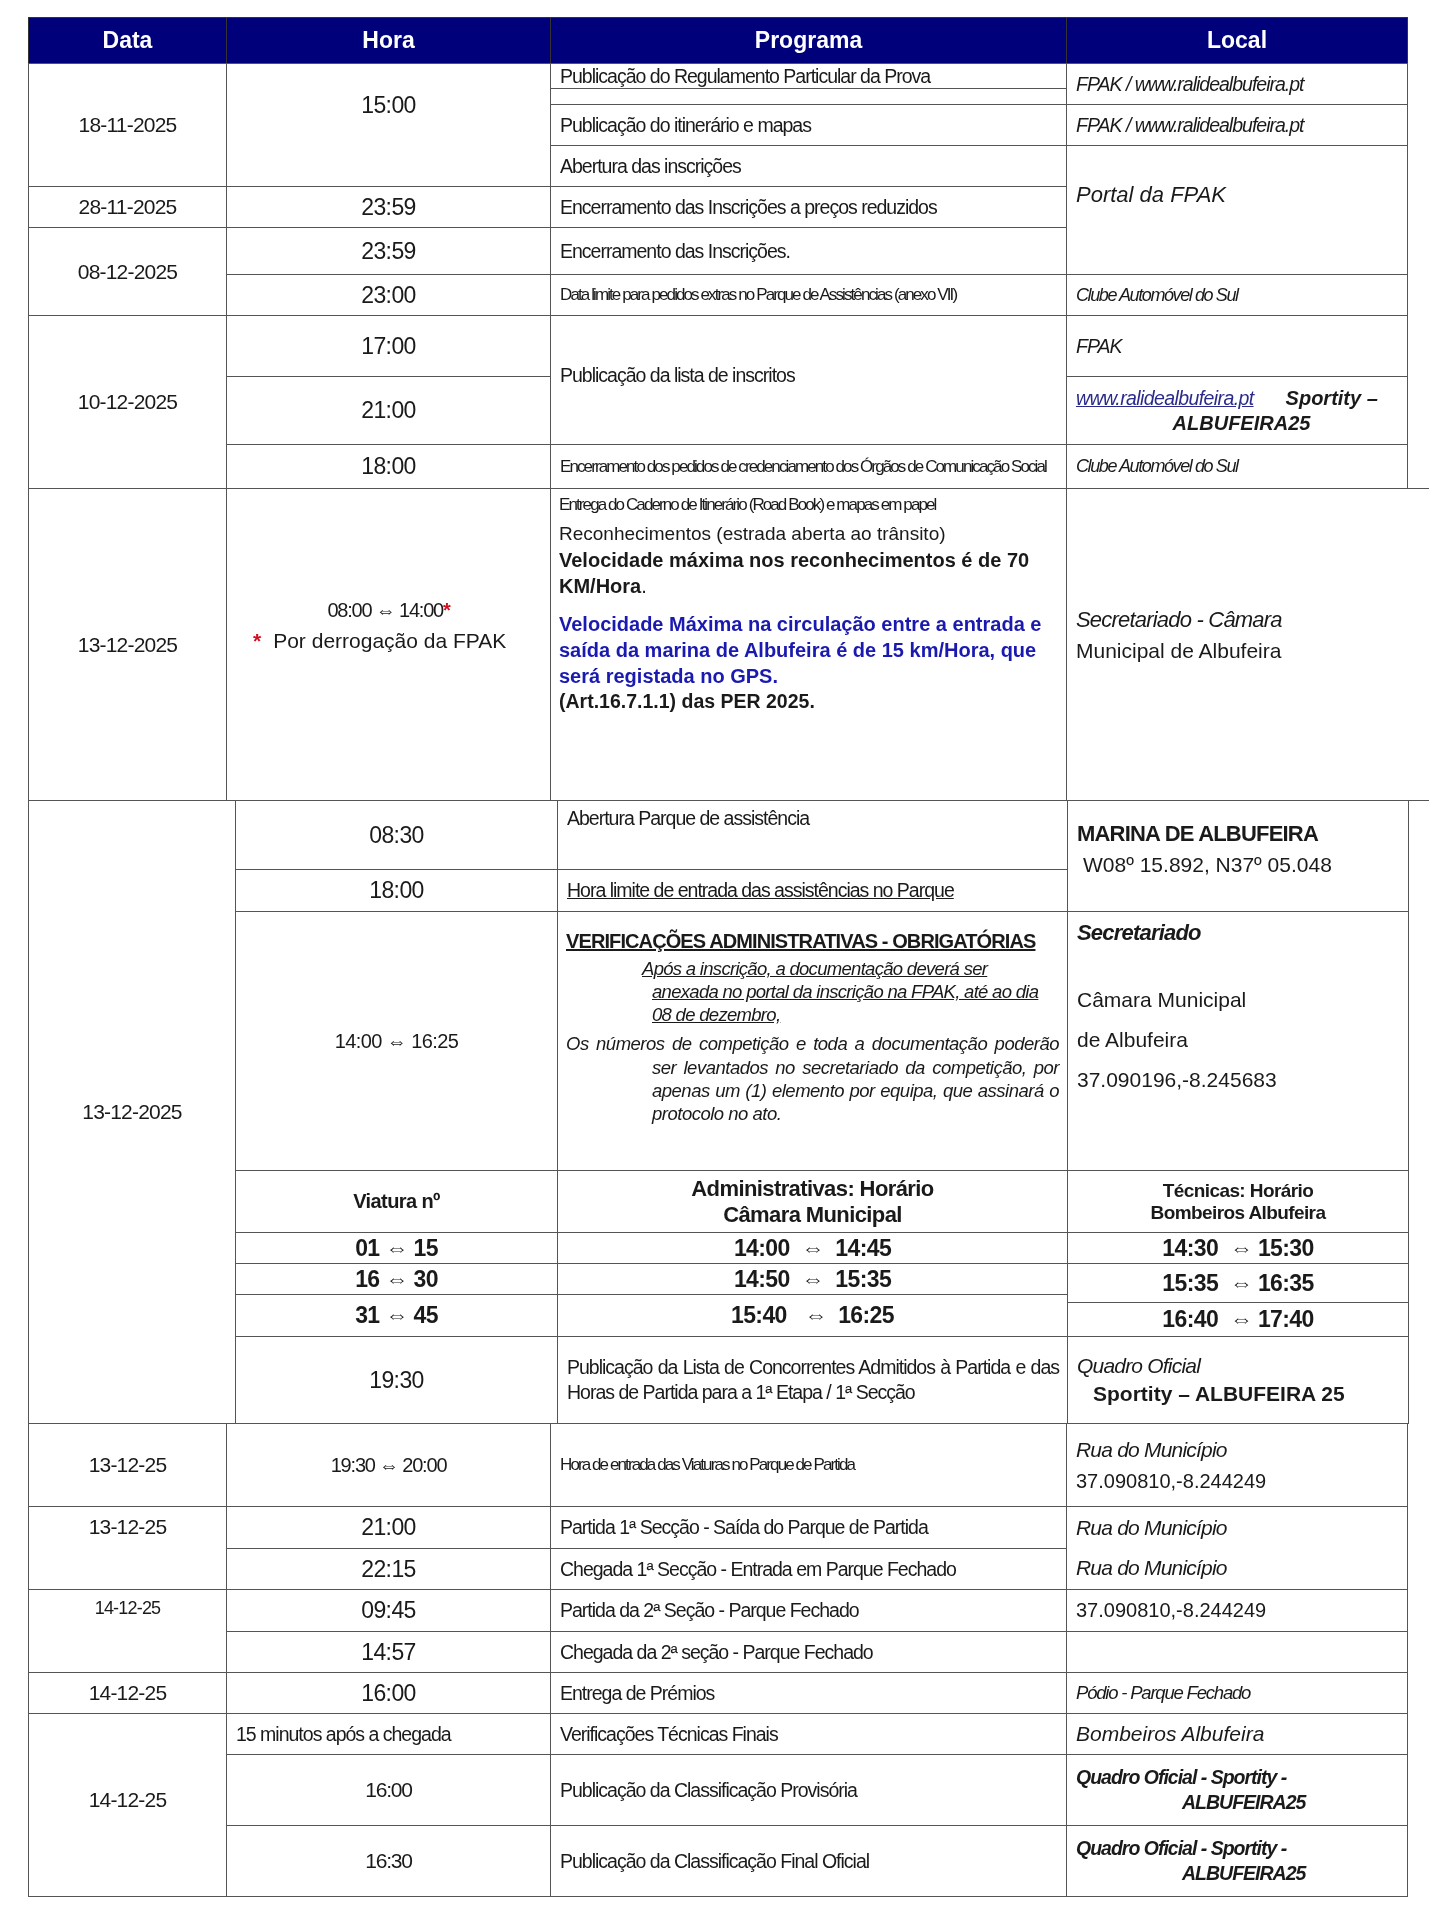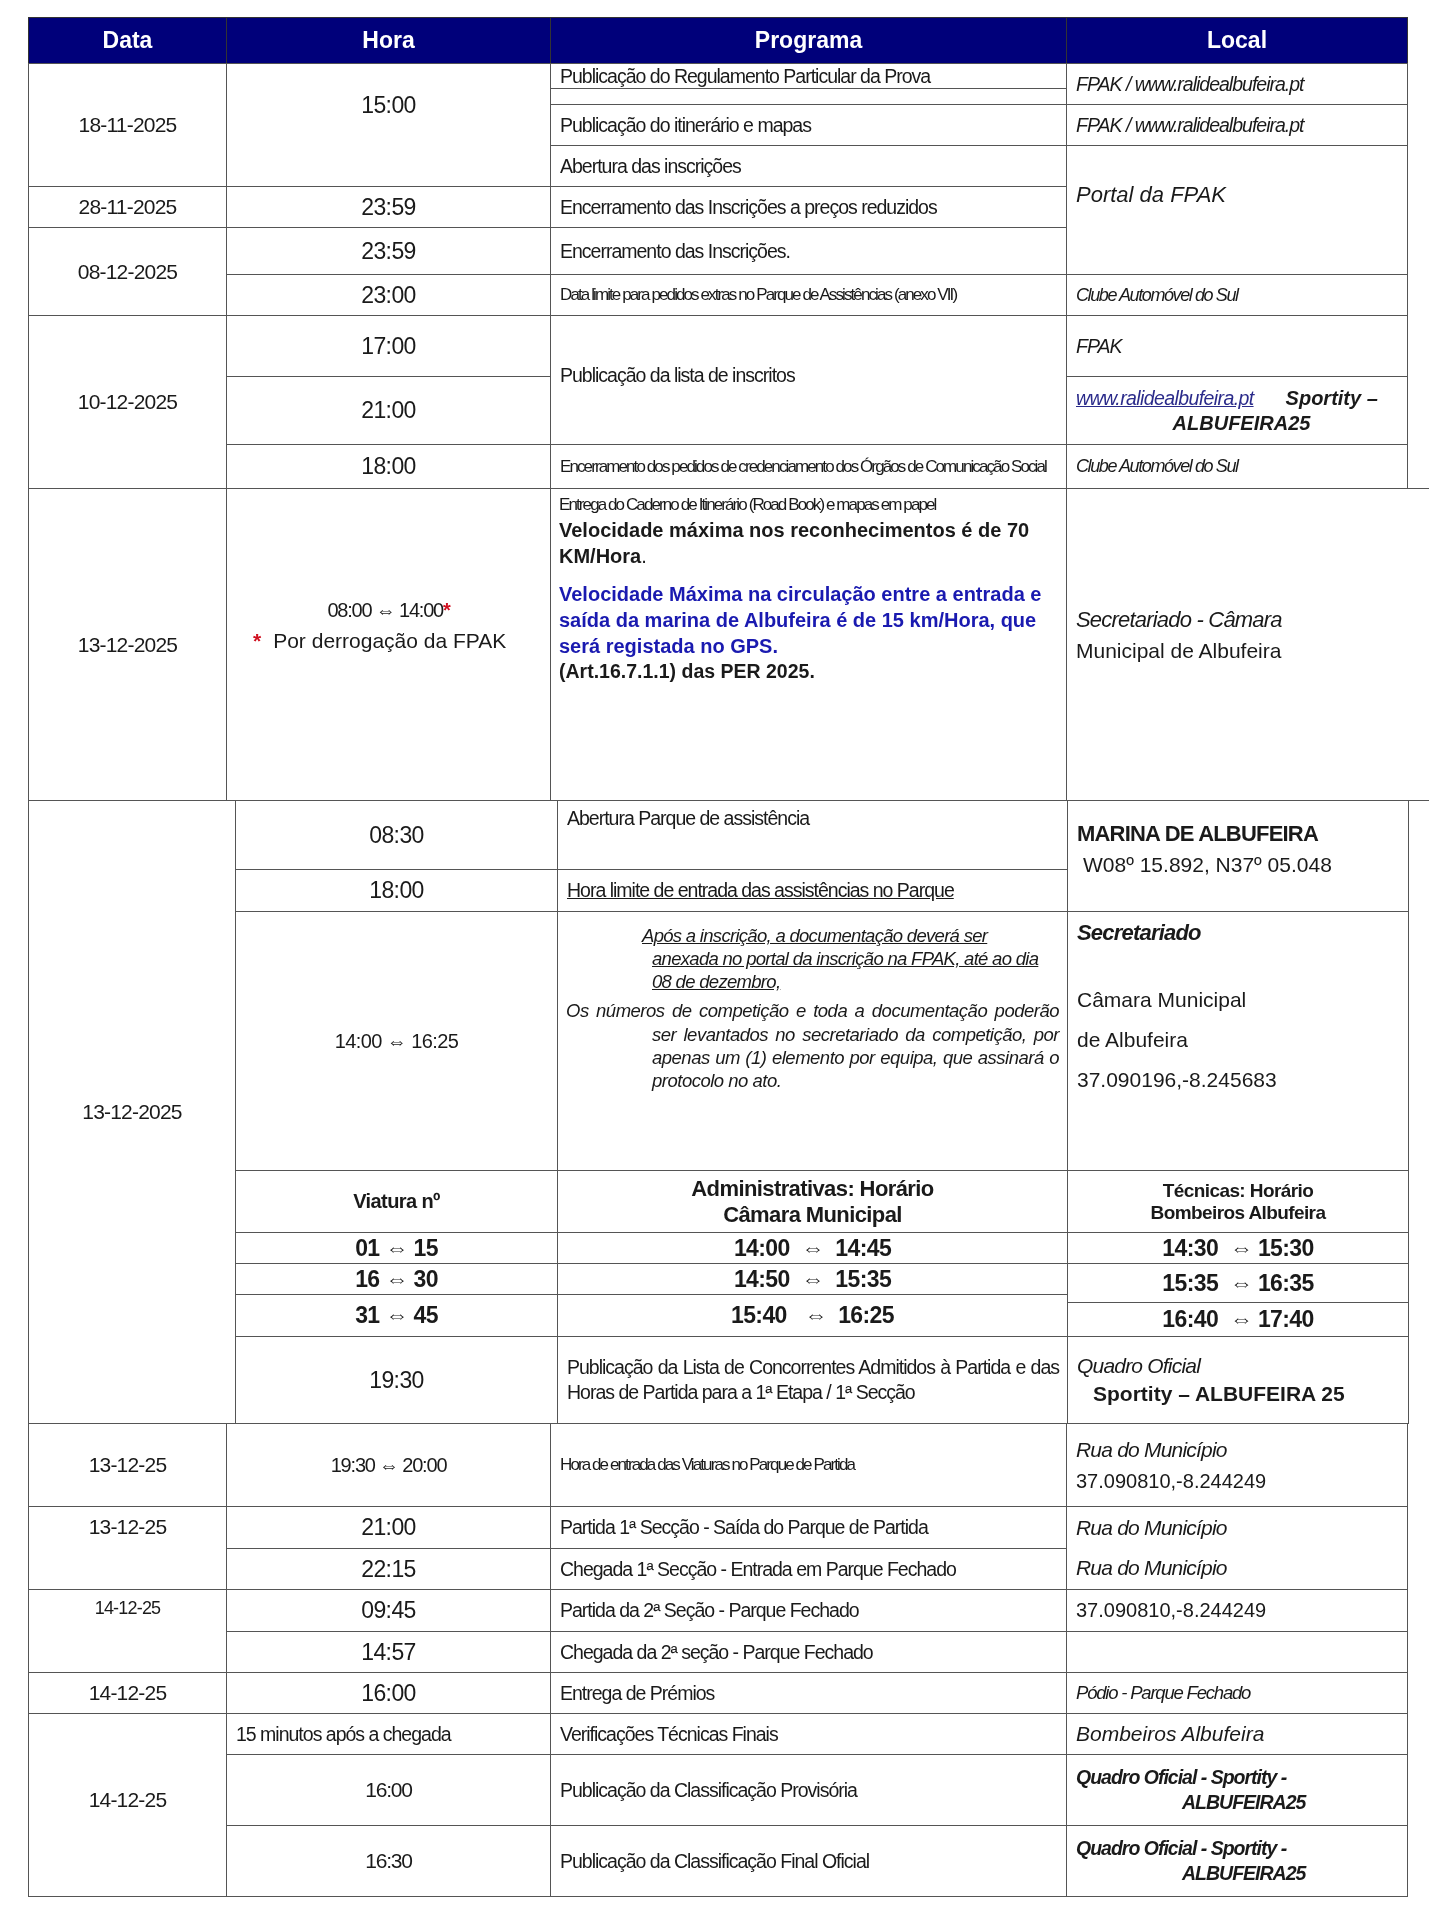--- a/index.html
+++ b/index.html
@@ -124,20 +124,21 @@
 
 <div class="cell c narrow date" style="left:28px;top:488px;width:199px;height:313px;">
     <span>13-12-2025</span>
   </div>
 <div class="cell stack" style="left:226px;top:488px;width:325px;height:313px;padding:0 8px;">
   <p class="narrow" style="text-align:center;font-size:20px;letter-spacing:-1.2px;margin-top:-36px;"><span>08:00 ⇔ 14:00</span><span class="red bold">*</span></p>
   <p style="font-size:21px;margin-top:6px;line-height:1.25;"><span class="red bold" style="margin-left:18px;margin-right:12px;">*</span><span>Por derrogação da FPAK</span></p>
 </div>
 <div class="cell stack" style="left:550px;top:488px;width:517px;height:313px;padding:6px 8px;justify-content:flex-start;">
   <p class="narrow tiny">Entrega do Caderno de Itinerário (Road Book) e mapas em papel</p>
+  <p style="font-size:19px;margin-top:8px;">Reconhecimentos (estrada aberta ao trânsito)</p>
   <p style="font-size:20px;font-weight:bold;line-height:1.3;margin-top:2px;"><span>Velocidade máxima nos reconhecimentos é de 70 KM/Hora</span><span style="font-weight:normal">.</span></p>
   <p class="blue" style="font-size:20px;font-weight:bold;line-height:1.3;margin-top:12px;">Velocidade Máxima na circulação entre a entrada e saída da marina de Albufeira é de 15 km/Hora, que será registada no GPS.</p>
   <p style="font-size:19.5px;font-weight:bold;line-height:1.3;">(Art.16.7.1.1) das PER 2025.</p>
 </div>
 <div class="cell stack" style="left:1066px;top:488px;width:408px;height:313px;padding-left:9px;">
   <p class="narrow" style="font-style:italic;font-size:22px;letter-spacing:-0.8px;margin-top:-20px;">Secretariado - Câmara</p>
   <p style="font-size:21px;margin-top:6px;">Municipal de Albufeira</p>
 </div>
 
 <div class="cell c narrow date" style="left:28px;top:800px;width:208px;height:624px;">
@@ -157,20 +158,21 @@
   </div>
 <div class="cell stack" style="left:1067px;top:800px;width:342px;height:112px;padding-left:9px;justify-content:flex-start;padding-top:20px;">
   <p class="narrow" style="font-weight:bold;font-size:22px;letter-spacing:-0.8px;">MARINA DE ALBUFEIRA</p>
   <p style="font-size:21px;margin-top:6px;padding-left:6px;">W08º 15.892, N37º 05.048</p>
 </div>
 
 <div class="cell c" style="left:235px;top:911px;width:323px;height:260px;font-size:20px;">
     <span class="narrow">14:00 ⇔ 16:25</span>
   </div>
 <div class="cell stack" style="left:557px;top:911px;width:511px;height:260px;padding:8px 8px;justify-content:flex-start;">
+  <p class="narrow u" style="font-weight:bold;font-size:20px;letter-spacing:-0.9px;margin-top:10px;">VERIFICAÇÕES ADMINISTRATIVAS - OBRIGATÓRIAS</p>
   <p class="narrow u" style="font-style:italic;font-size:18.5px;letter-spacing:-0.7px;line-height:1.25;margin:4px 20px 0 86px;text-indent:-10px;">Após a inscrição, a documentação deverá ser anexada no portal da inscrição na FPAK, até ao dia 08 de dezembro,</p>
   <p class="narrow" style="font-style:italic;font-size:18.5px;letter-spacing:-0.5px;line-height:1.25;margin-top:6px;padding-left:86px;text-indent:-86px;text-align:justify;">Os números de competição e toda a documentação poderão ser levantados no secretariado da competição, por apenas um (1) elemento por equipa, que assinará o protocolo no ato.</p>
 </div>
 <div class="cell stack" style="left:1067px;top:911px;width:342px;height:260px;padding-left:9px;justify-content:flex-start;padding-top:8px;">
   <p class="narrow" style="font-style:italic;font-weight:bold;font-size:22px;letter-spacing:-0.8px;">Secretariado</p>
   <p style="font-size:21px;margin-top:42px;">Câmara Municipal</p>
   <p style="font-size:21px;margin-top:16px;">de  Albufeira</p>
   <p style="font-size:21px;margin-top:16px;">37.090196,-8.245683</p>
 </div>
 

